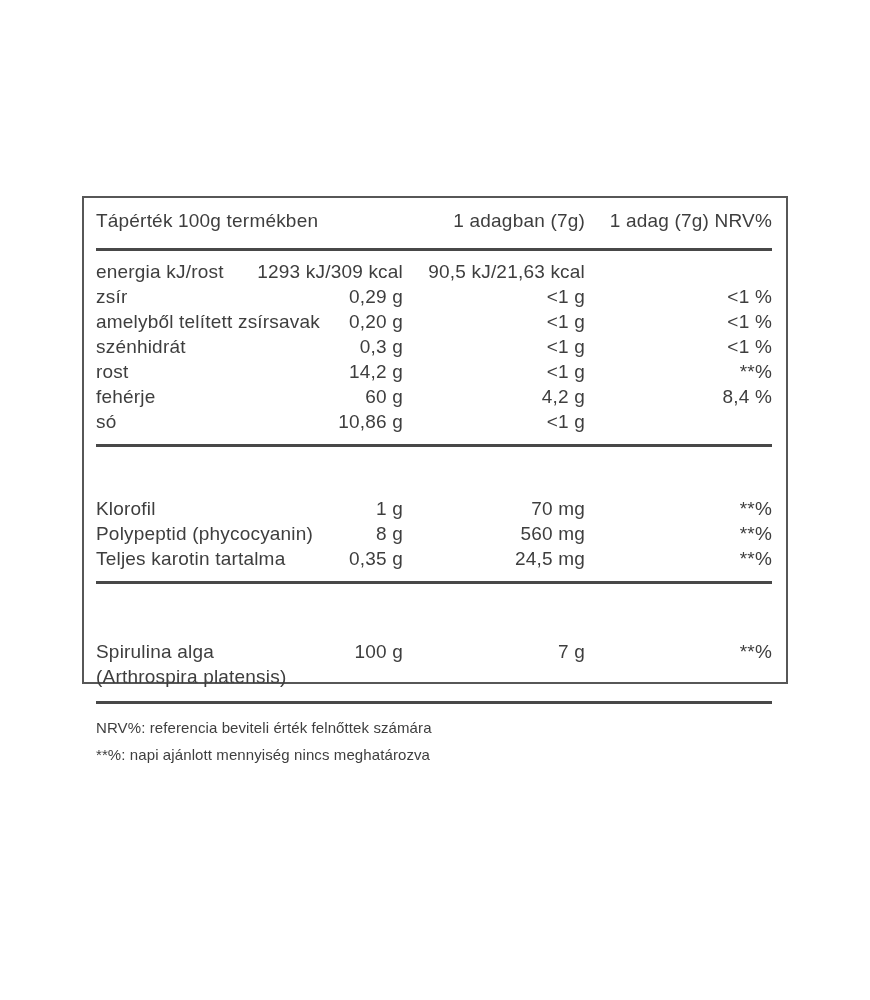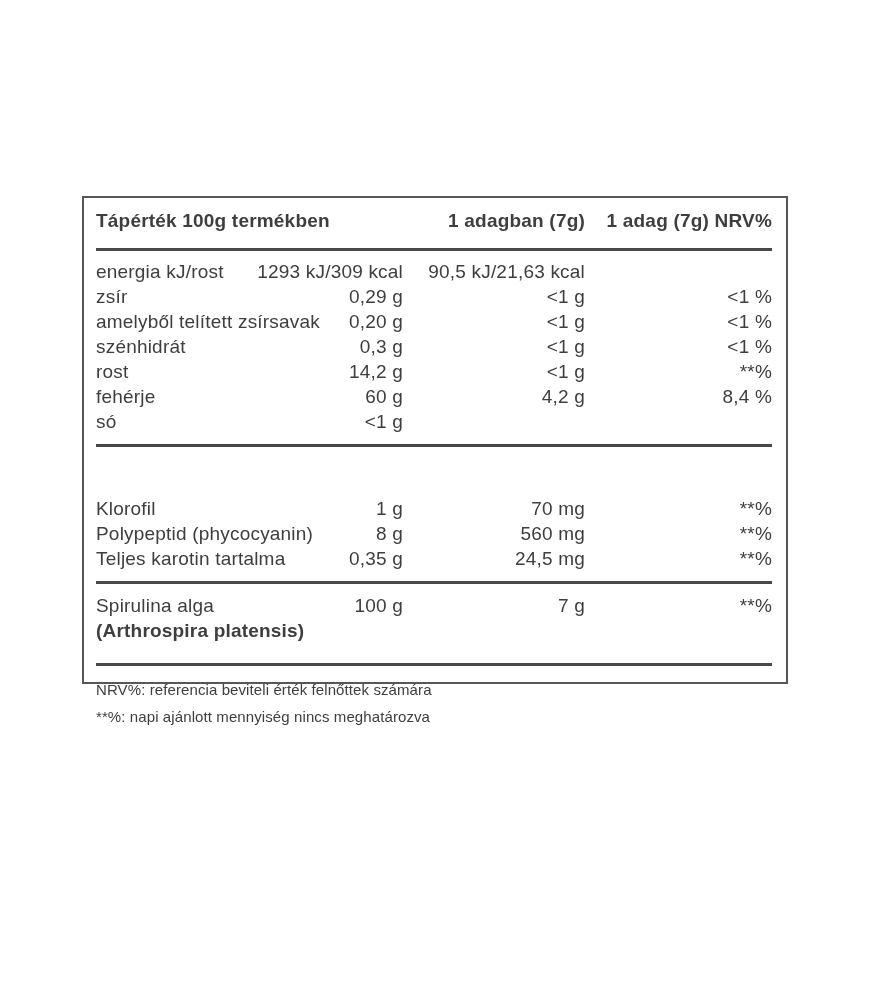--- a/index.html
+++ b/index.html
@@ -36,34 +36,34 @@
     grid-template-columns: auto 1fr 182px 187px;
     line-height: 25px;
     align-items: start;
     white-space: nowrap;
   }
   .hdr {
     display: grid;
     grid-template-columns: 1fr 182px 187px;
     line-height: 25px;
     padding: 10px 0 15px 0;
-    font-weight: bold;
+    font-weight: normal;
     white-space: nowrap;
   }
   .c2, .c3, .c4 { text-align: right; }
   .rule {
     height: 3px;
     background: #484848;
     border: none;
     margin: 0;
   }
   .sec1 { padding: 8px 0 10px 0; }
   .sec2 { padding: 9px 0 10px 0; margin-top: 40px; }
-  .sec3 { padding: 9px 0 20px 0; }
-  .label-line2 { line-height: 25px; font-weight: bold; }
+  .sec3 { padding: 9px 0 12px 0; margin-top: 46px; }
+  .label-line2 { line-height: 25px; }
   .footnotes {
     padding-top: 10px;
     font-size: 15px;
     letter-spacing: 0.1px;
   }
   .footnotes .note { line-height: 27px; }
 </style>
 </head>
 <body>
 
@@ -109,20 +109,21 @@
         <span class="c4">**%</span>
       </div>
       <div class="row">
         <span>fehérje</span>
         <span class="c2">60 g</span>
         <span class="c3">4,2 g</span>
         <span class="c4">8,4 %</span>
       </div>
       <div class="row">
         <span>só</span>
+        <span class="c2">10,86 g</span>
         <span class="c3">&lt;1 g</span>
       </div>
     </div>
 
     <div class="rule"></div>
 
     <div class="sec2">
       <div class="row">
         <span>Klorofil</span>
         <span class="c2">1 g</span>

